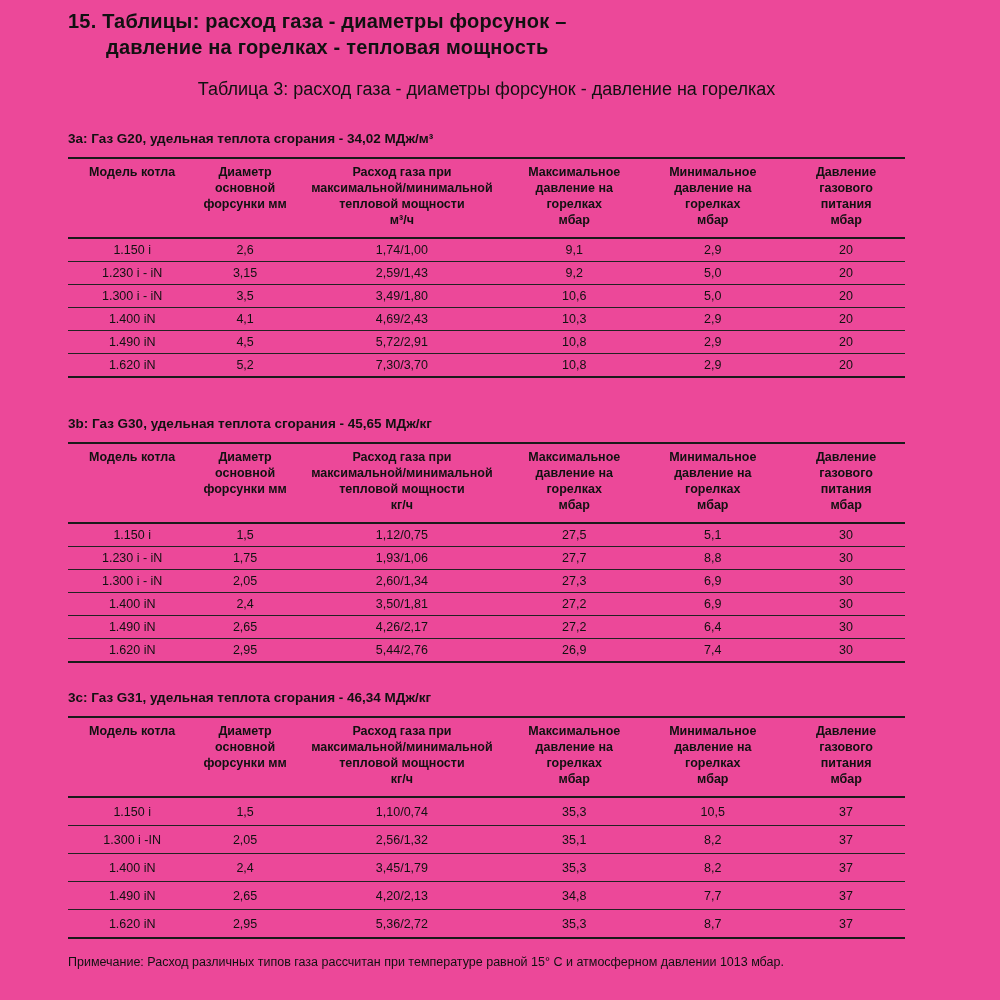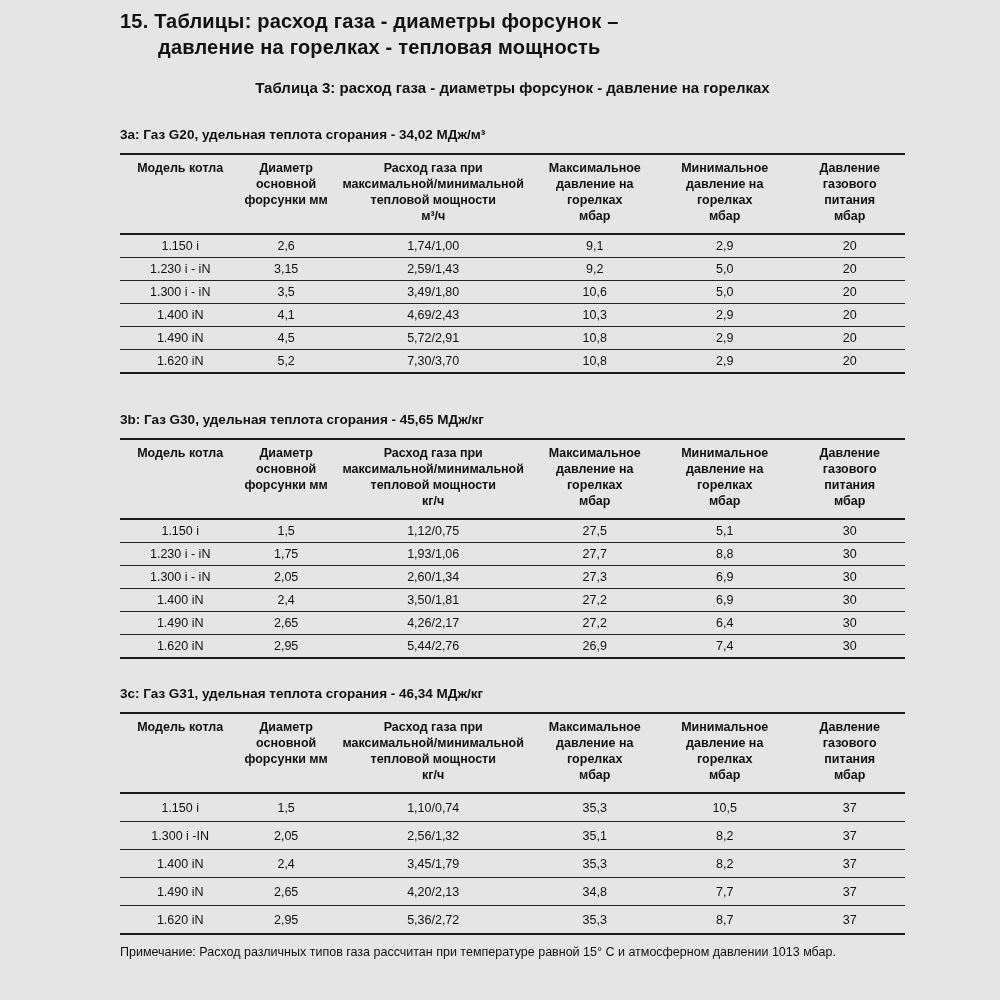--- a/index.html
+++ b/index.html
@@ -6,39 +6,39 @@
     margin: 0;
     padding: 0;
     background: #ffffff;
     font-family: "Liberation Sans", "DejaVu Sans", sans-serif;
     color: #111111;
   }
   .page {
     position: relative;
     width: 1000px;
     height: 1000px;
-    background: #e5e5e5;
+    background: #ec4899;
     box-sizing: border-box;
-    padding: 8px 95px 0 120px;
+    padding: 8px 95px 0 68px;
     overflow: hidden;
   }
   .doc-title {
     font-size: 20px;
     font-weight: bold;
     line-height: 26px;
     letter-spacing: 0.2px;
   }
   .doc-title .line2 {
     margin-left: 38px;
   }
   .doc-subtitle {
     margin-top: 19px;
     text-align: center;
-    font-size: 15px;
-    font-weight: bold;
+    font-size: 18px;
+    font-weight: normal;
   }
   .table-section .tbl-caption {
     font-size: 13.5px;
     font-weight: bold;
   }
   .sec-3a .tbl-caption { margin-top: 31px; }
   .sec-3b .tbl-caption { margin-top: 38px; }
   .sec-3c .tbl-caption { margin-top: 27px; }
 
   table.gas-table {
@@ -72,21 +72,21 @@
   }
   
   table.gas-table th:nth-child(1), table.gas-table td:nth-child(1) { width: 15.3%; }
   table.gas-table th:nth-child(2), table.gas-table td:nth-child(2) { width: 11.5%; }
   table.gas-table th:nth-child(3), table.gas-table td:nth-child(3) { width: 26.1%; }
   table.gas-table th:nth-child(4), table.gas-table td:nth-child(4) { width: 15.3%; }
   table.gas-table th:nth-child(5), table.gas-table td:nth-child(5) { width: 17.8%; }
   table.gas-table th:nth-child(6), table.gas-table td:nth-child(6) { width: 14.0%; }
 
   .doc-note {
-    margin-top: 9px;
+    margin-top: 15px;
     font-size: 12.5px;
     line-height: 17px;
     text-align: justify;
   }
 </style>
 </head>
 <body>
 
 <div class="page">
 

